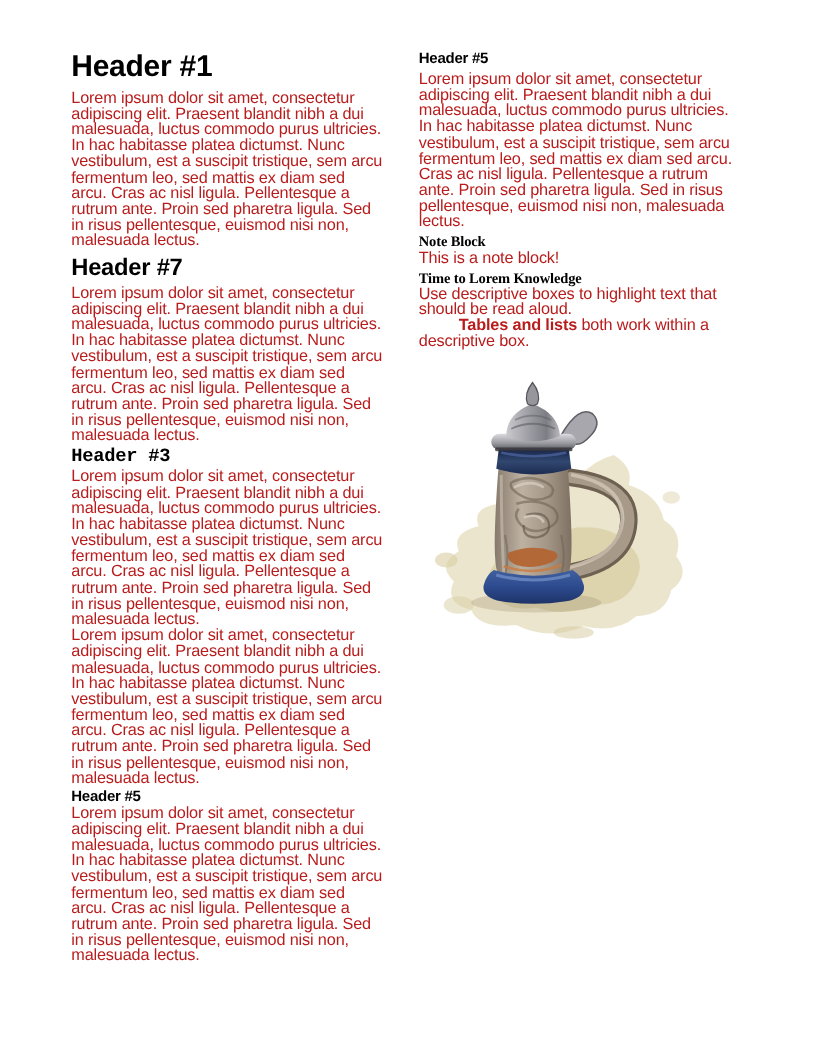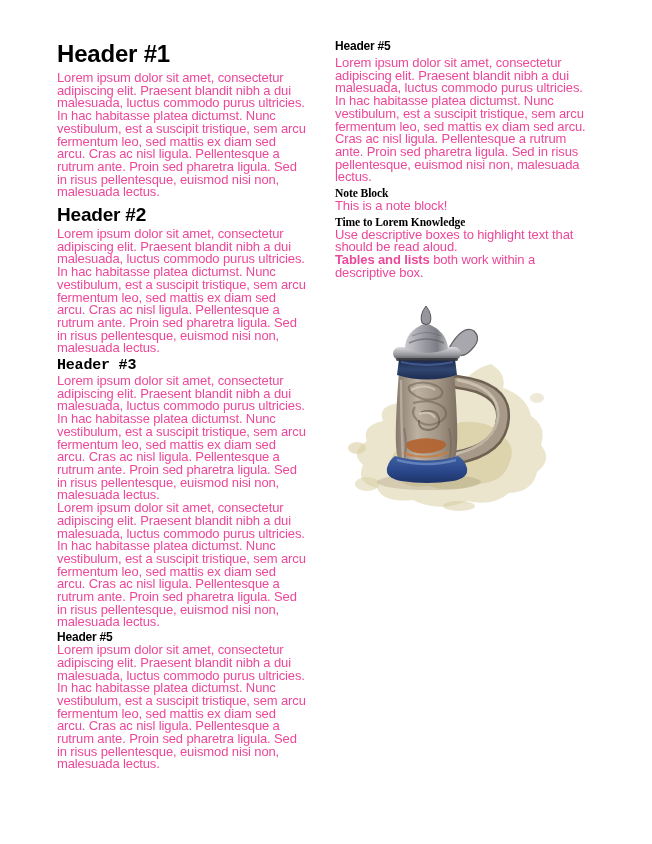--- a/index.html
+++ b/index.html
@@ -13,43 +13,43 @@
   }
   .col{position:absolute;top:40px;}
   .col-left{left:57px;width:249px;}
   .col-right{left:335px;width:258px;}
 
   p.body{
     font-size:13px;
     line-height:12.7px;
     letter-spacing:-0.12px;
     margin:0;
-    color:#ec4899;
+    color:#b91c1c;
   }
   h1,h2,h3,h4,h5,h6{color:#000;font-weight:700;letter-spacing:-0.2px;}
   h1{font-size:24px;line-height:28px;margin:0 0 4px 0;}
   h2{font-size:19px;line-height:21px;margin:5px 0 3px 0;}
   h3{font-size:15px;line-height:16px;margin:3px 0 1px 0;font-family:Liberation Mono, monospace;}
   h4{font-size:13.2px;line-height:15px;margin:2px 0 0 0;}
   h5{font-size:12px;line-height:13px;margin:2px 0 0 0;}
   .col-right h5.top{margin:0 0 4px 0;}
   h6{font-size:11.6px;line-height:13px;margin:3px 0 0 0;letter-spacing:-0.1px;font-family:Liberation Serif, serif;}
-  .lead-bold{font-weight:700;}
+  .lead-bold{font-weight:700;margin-left:32px;}
   .stein-wrap{margin:22px 0 0 6px;width:216px;height:212px;}
 </style>
 </head>
 <body>
 
 <div class="page">
 
   <div class="col col-left">
     <h1>Header #1</h1>
     <p class="body">Lorem ipsum dolor sit amet, consectetur adipiscing elit. Praesent blandit nibh a dui malesuada, luctus commodo purus ultricies. In hac habitasse platea dictumst. Nunc vestibulum, est a suscipit tristique, sem arcu fermentum leo, sed mattis ex diam sed arcu. Cras ac nisl ligula. Pellentesque a rutrum ante. Proin sed pharetra ligula. Sed in risus pellentesque, euismod nisi non, malesuada lectus.</p>
 
-    <h2>Header #2</h2>
+    <h2>Header #7</h2>
     <p class="body">Lorem ipsum dolor sit amet, consectetur adipiscing elit. Praesent blandit nibh a dui malesuada, luctus commodo purus ultricies. In hac habitasse platea dictumst. Nunc vestibulum, est a suscipit tristique, sem arcu fermentum leo, sed mattis ex diam sed arcu. Cras ac nisl ligula. Pellentesque a rutrum ante. Proin sed pharetra ligula. Sed in risus pellentesque, euismod nisi non, malesuada lectus.</p>
 
     <h3>Header #3</h3>
     <p class="body">Lorem ipsum dolor sit amet, consectetur adipiscing elit. Praesent blandit nibh a dui malesuada, luctus commodo purus ultricies. In hac habitasse platea dictumst. Nunc vestibulum, est a suscipit tristique, sem arcu fermentum leo, sed mattis ex diam sed arcu. Cras ac nisl ligula. Pellentesque a rutrum ante. Proin sed pharetra ligula. Sed in risus pellentesque, euismod nisi non, malesuada lectus.</p>
 
     <p class="body">Lorem ipsum dolor sit amet, consectetur adipiscing elit. Praesent blandit nibh a dui malesuada, luctus commodo purus ultricies. In hac habitasse platea dictumst. Nunc vestibulum, est a suscipit tristique, sem arcu fermentum leo, sed mattis ex diam sed arcu. Cras ac nisl ligula. Pellentesque a rutrum ante. Proin sed pharetra ligula. Sed in risus pellentesque, euismod nisi non, malesuada lectus.</p>
 
     <h5>Header #5</h5>
     <p class="body">Lorem ipsum dolor sit amet, consectetur adipiscing elit. Praesent blandit nibh a dui malesuada, luctus commodo purus ultricies. In hac habitasse platea dictumst. Nunc vestibulum, est a suscipit tristique, sem arcu fermentum leo, sed mattis ex diam sed arcu. Cras ac nisl ligula. Pellentesque a rutrum ante. Proin sed pharetra ligula. Sed in risus pellentesque, euismod nisi non, malesuada lectus.</p>
   </div>

